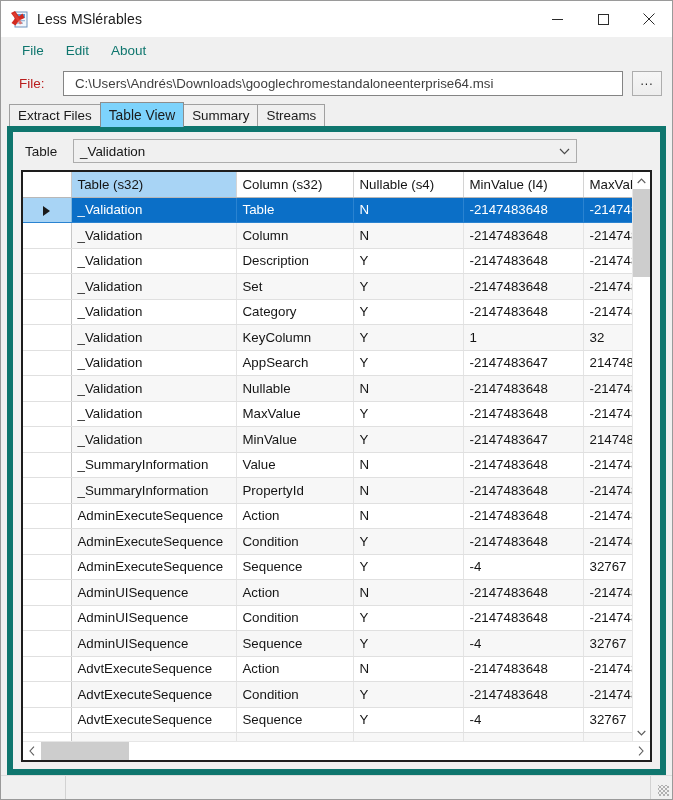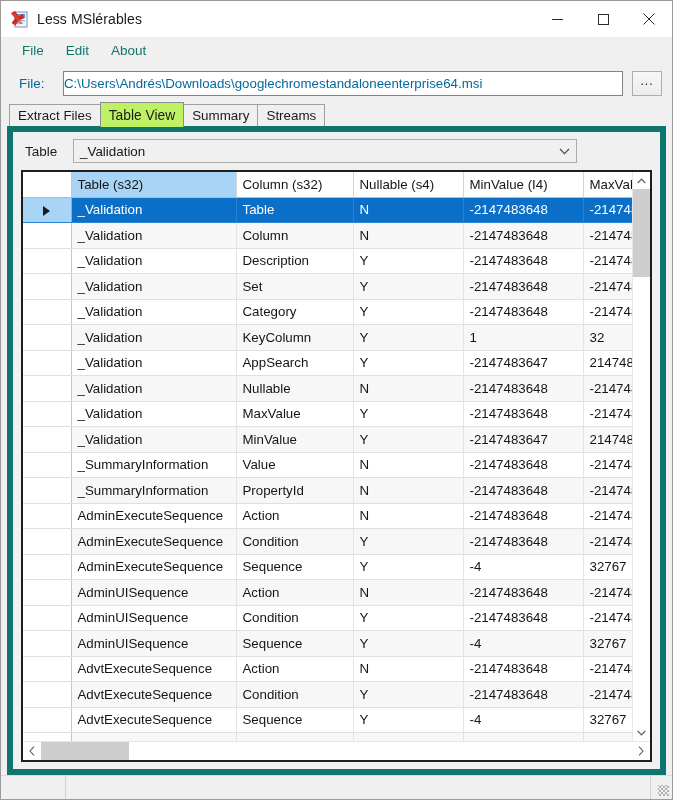--- a/index.html
+++ b/index.html
@@ -90,35 +90,35 @@
   .filerow {
     height: 38px;
     display: flex;
     align-items: center;
     padding: 0 10px 0 18px;
     flex: 0 0 auto;
     background: #f0f0f0;
   }
   .file-label {
     font-size: 13.5px;
-    color: #0369a1;
+    color: #b91c1c;
     width: 44px;
     flex: 0 0 auto;
   }
   .file-input {
     flex: 1 1 auto;
     height: 25px;
     background: #ffffff;
     border: 1px solid #848484;
     box-sizing: border-box;
     display: flex;
     align-items: center;
-    padding: 0 0;
+    padding: 0 11px;
     font-size: 13.3px;
-    color: #0369a1;
+    color: #404040;
     overflow: hidden;
     white-space: nowrap;
   }
   .browse-btn {
     width: 30px;
     height: 25px;
     margin-left: 9px;
     background: linear-gradient(#f6f6f6, #ededed);
     border: 1px solid #adadad;
     box-sizing: border-box;
@@ -151,21 +151,21 @@
     background: #f0f0f0;
     border: 1px solid #a0a0a0;
     border-bottom: none;
     margin-right: -1px;
     line-height: 16px;
     white-space: nowrap;
     box-sizing: border-box;
     height: 22px;
   }
   .tab.active {
-    background: #bef264;
+    background: #7dd3fc;
     border-color: #8d8d8d;
     height: 25px;
     padding-top: 5px;
     font-size: 13.8px;
     position: relative;
     z-index: 3;
     margin-bottom: -1px;
   }
 
   

